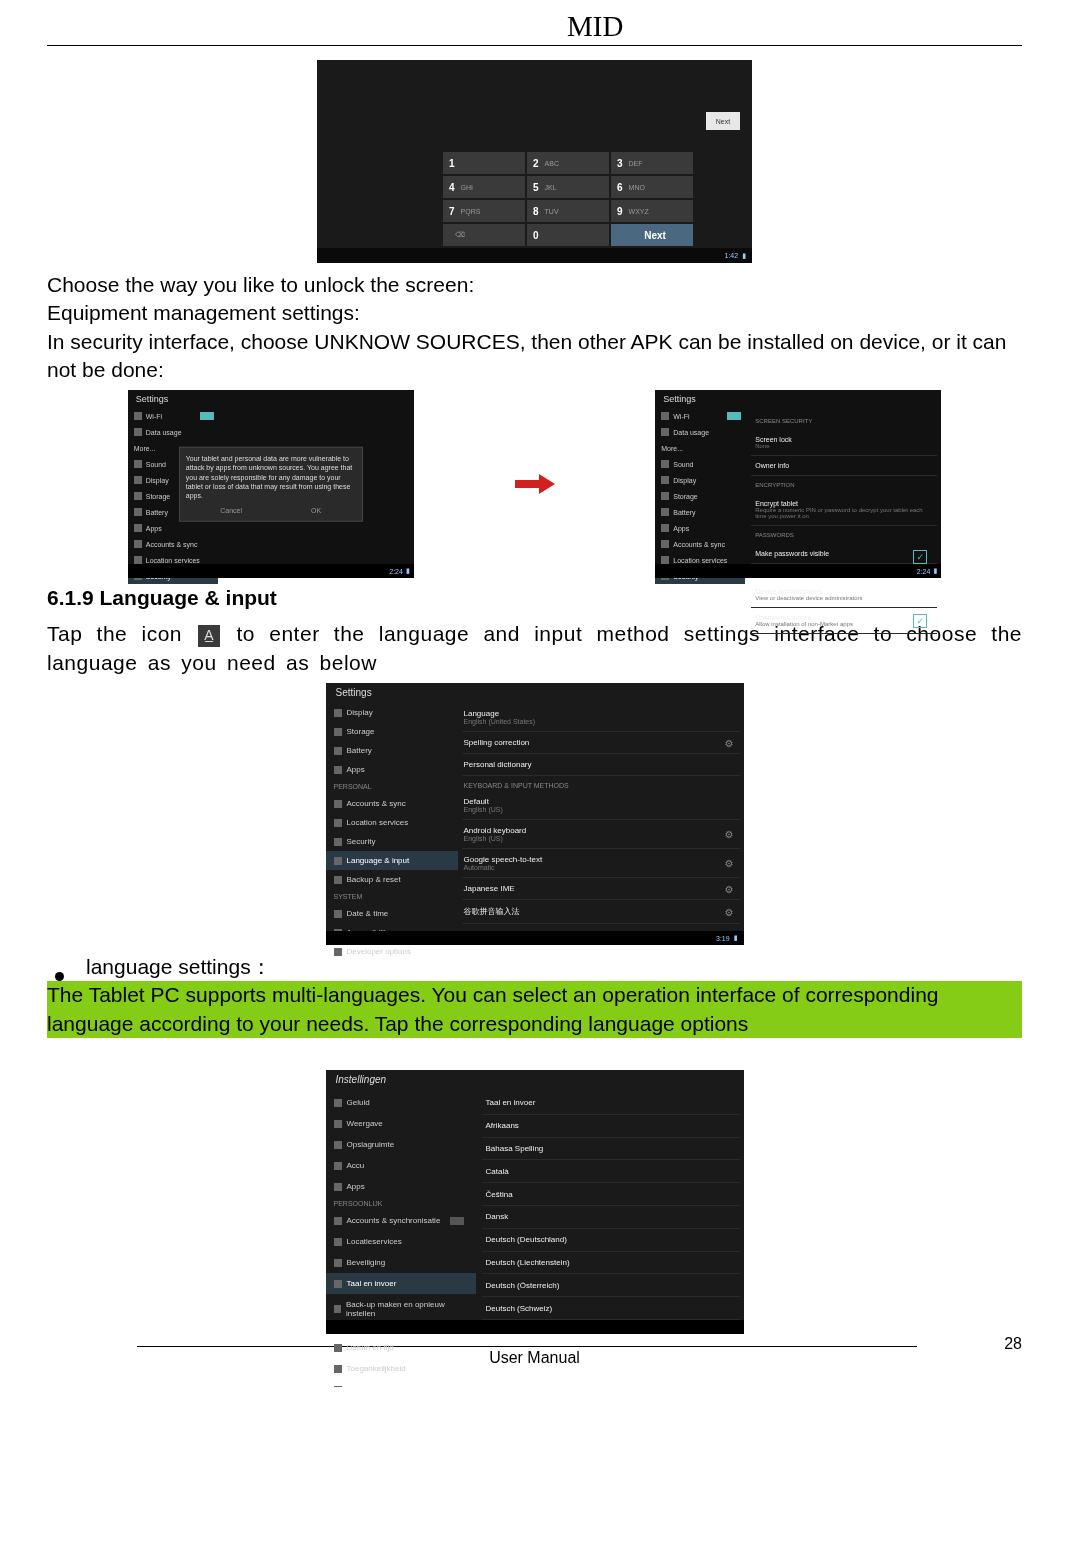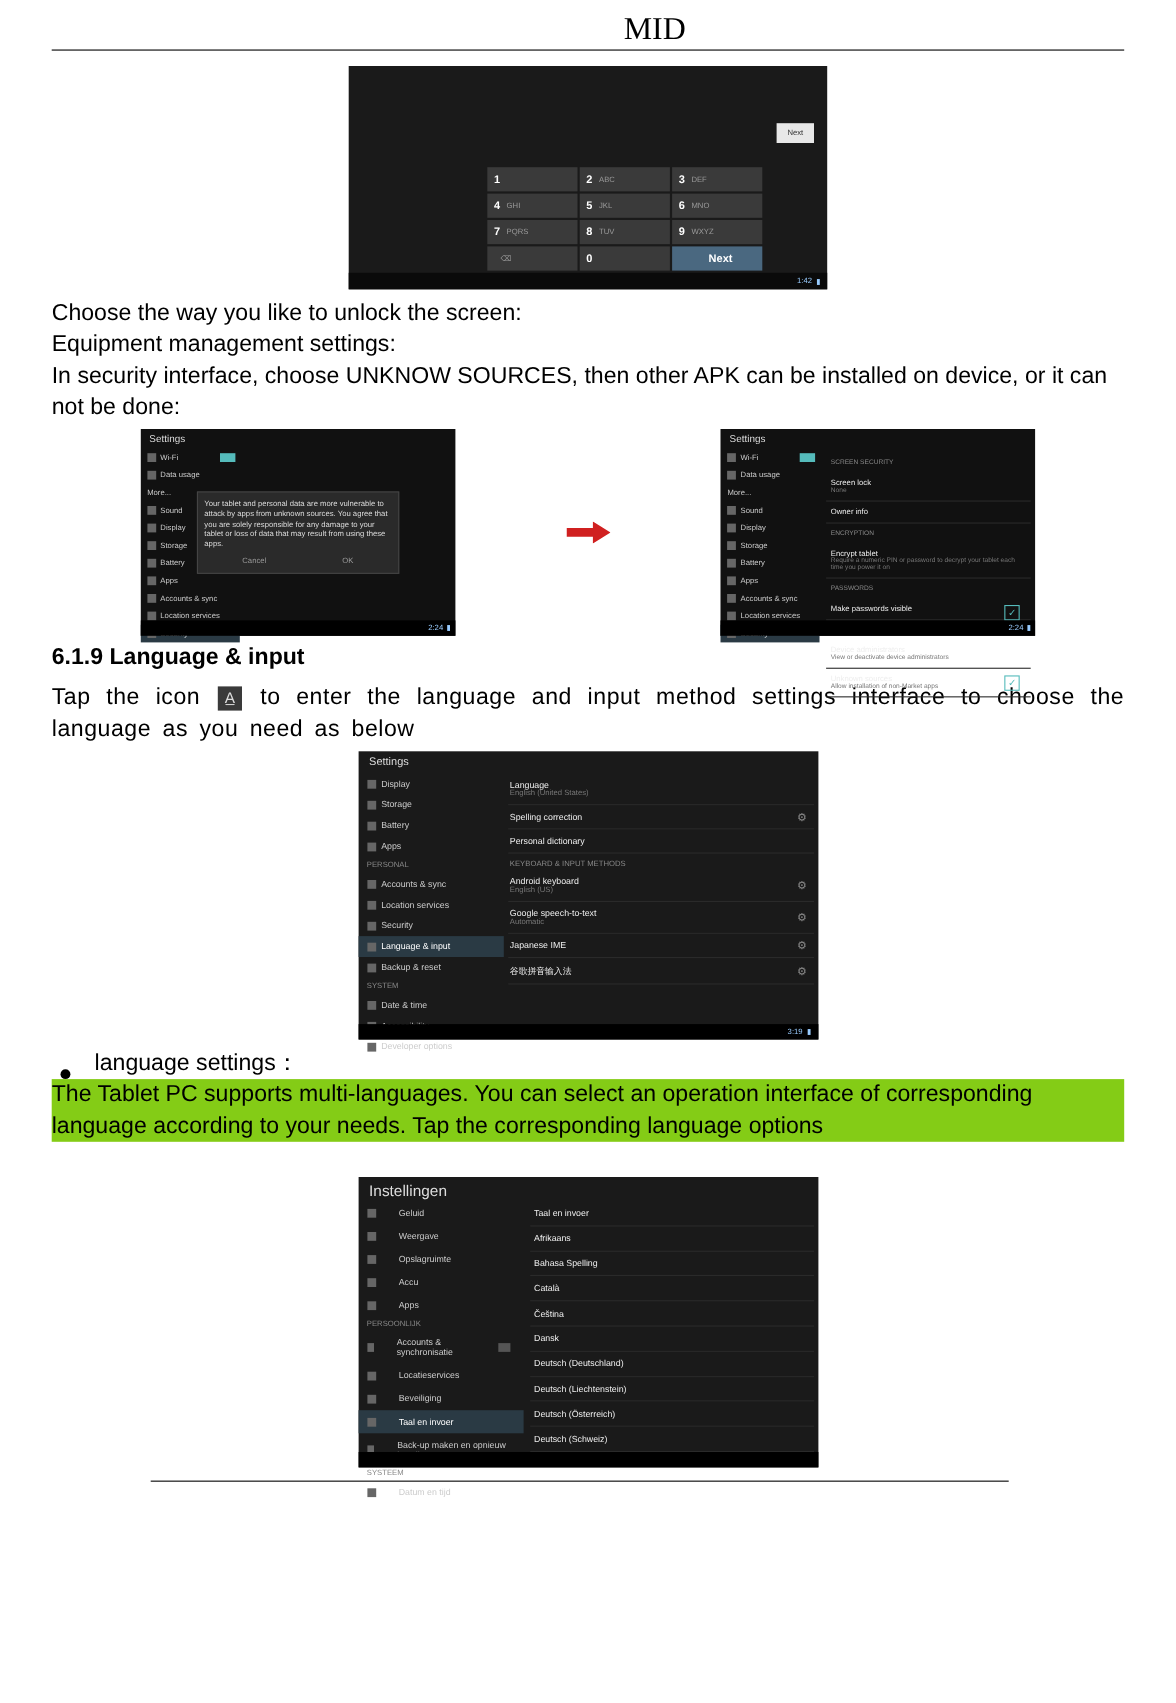--- a/index.html
+++ b/index.html
@@ -285,27 +285,27 @@
   }
 
   
   .shot5 {
     width: 418px;
     height: 264px;
     margin: 6px auto 12px auto;
     font-size:8px;
     color:#bbb;
   }
-  .shot5 .title { position:absolute; top:4px; left:10px; font-size:14px; color:#ddd; }
+  .shot5 .title { position:absolute; top:4px; left:10px; font-size:10px; color:#ddd;font-style:italic; }
   .shot5 .sidebar {
     position:absolute; left:0; top:22px; width:150px;
     display:flex; flex-direction:column;
   }
   .shot5 .sidebar .hdr { color:#888; font-size:7px; padding:3px 8px; }
-  .shot5 .sidebar .item { padding:6px 8px; color:#ccc; display:flex; align-items:center; gap:21px; }
+  .shot5 .sidebar .item { padding:6px 8px; color:#ccc; display:flex; align-items:center; gap:5px; }
   .shot5 .sidebar .item.sel { background:#2a3a44; color:#fff; }
   .shot5 .sidebar .sw {
     width:14px; height:8px; background:#555; margin-left:auto; margin-right:4px;
   }
   .shot5 .main {
     position:absolute; left:156px; right:4px; top:22px; bottom:14px;
     display:flex; flex-direction:column;
   }
   .shot5 .main .row {
     flex:1;
@@ -625,20 +625,24 @@
           <span class="s">English (United States)</span>
         </div>
       <div class="row">
           <span class="t">Spelling correction</span>
           <span class="gear">⚙</span>
         </div>
       <div class="row">
           <span class="t">Personal dictionary</span>
         </div>
       <div class="hdr">KEYBOARD &amp; INPUT METHODS</div>
+      <div class="row">
+          <span class="t">Default</span>
+          <span class="s">English (US)</span>
+        </div>
       <div class="row">
           <span class="t">Android keyboard</span>
           <span class="s">English (US)</span>
           <span class="gear">⚙</span>
         </div>
       <div class="row">
           <span class="t">Google speech-to-text</span>
           <span class="s">Automatic</span>
           <span class="gear">⚙</span>
         </div>
@@ -747,13 +751,17 @@
     </div>
     <div class="navicons">
         <span>◁</span>
         <span>○</span>
         <span>▭</span>
       </div>
     <div class="status"></div>
   </div>
 
   <hr class="hr-bottom">
+  <div class="footer">
+    <span>User Manual</span>
+    <span class="page-number">28</span>
+  </div>
 </div>
 
 </body></html>

